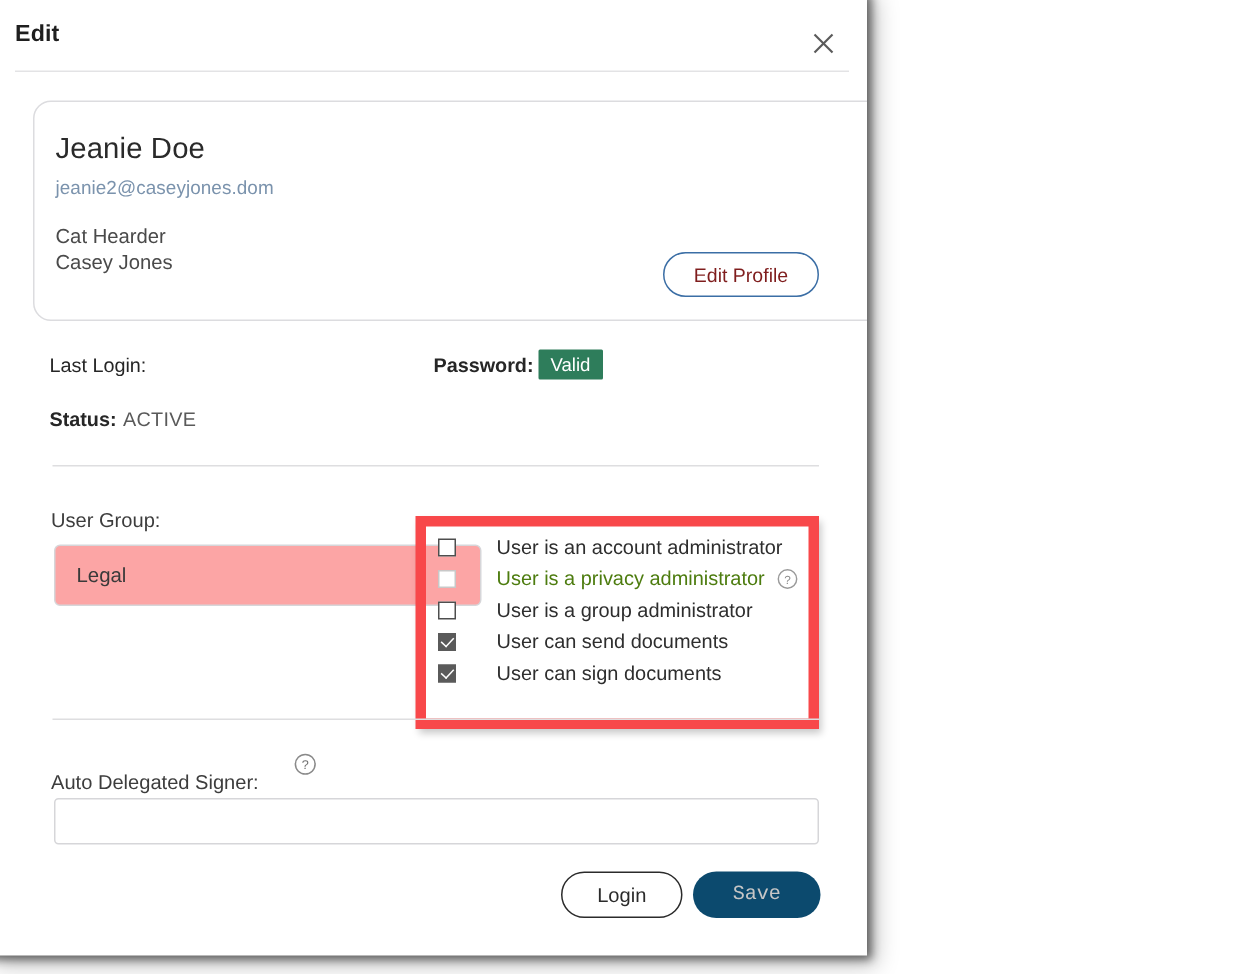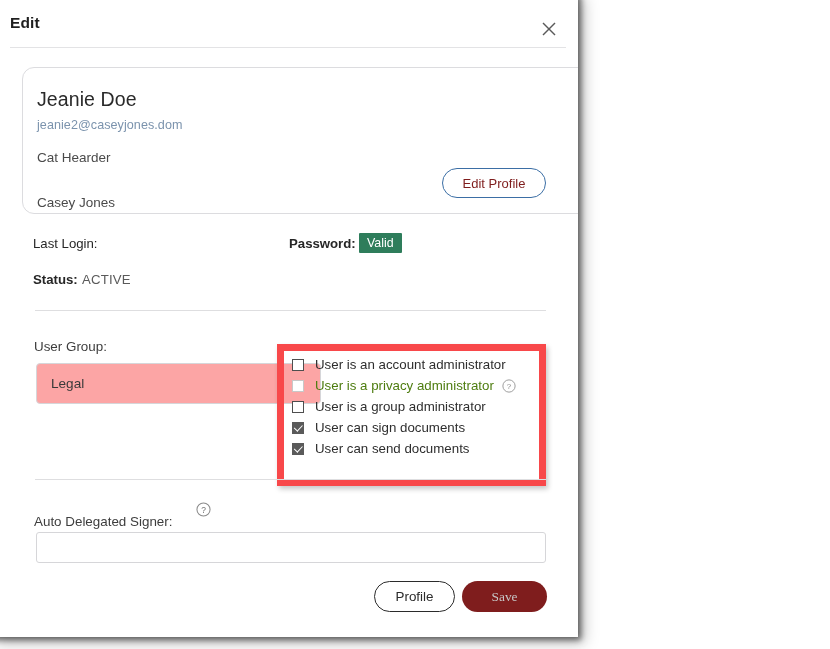--- a/index.html
+++ b/index.html
@@ -112,21 +112,21 @@
   .prof-role {
     position: absolute;
     left: 14px;
     top: 82px;
     font-size: 13.5px;
     color: #4a4a4a;
   }
   .prof-company {
     position: absolute;
     left: 14px;
-    top: 127px;
+    top: 99px;
     font-size: 13.5px;
     color: #4a4a4a;
   }
   .edit-profile-btn {
     position: absolute;
     left: 419px;
     top: 100px;
     width: 104px;
     height: 30px;
     border: 1.6px solid #3b6ea5;
@@ -302,20 +302,21 @@
     transform: rotate(43deg);
   }
   .cb-row.disabled .cb-box {
     border-color: #c8c8c8;
     background: #ffffff;
   }
   .cb-label {
     font-size: 13.3px;
     color: #2e2e2e;
     white-space: nowrap;
+    margin-left: 16px;
   }
   .cb-row.disabled .cb-label {
     color: #4d7c0f;
   }
   .help-icon {
     margin-left: 8px;
     width: 14px;
     height: 14px;
     flex: 0 0 auto;
     cursor: pointer;
@@ -374,23 +375,23 @@
     text-align: center;
   }
   .save-btn {
     position: absolute;
     left: 462px;
     top: 581px;
     width: 85px;
     height: 31px;
     border: none;
     border-radius: 16px;
-    background: #7f1d1d;
+    background: #0c4a6e;
     color: #c6c6c6;
-    font-family: Liberation Serif, serif;
+    font-family: Liberation Mono, monospace;
     font-size: 13.4px;
     cursor: default;
     padding: 0;
     text-align: center;
   }
 </style>
 </head>
 <body>
 
 <div id="screen">
@@ -444,40 +445,40 @@
                 <circle cx="8" cy="8" r="7" fill="none" stroke="#9a9a9a" stroke-width="1.1"></circle>
                 <text x="8" y="11.5" text-anchor="middle" font-family="Liberation Sans, sans-serif" font-size="9" fill="#8a8a8a">?</text>
               </svg></span>
           </div>
           <div class="cb-row">
             <span class="cb-box"></span>
             <span class="cb-label">User is a group administrator</span>
           </div>
           <div class="cb-row checked">
             <span class="cb-box"></span>
-            <span class="cb-label">User can sign documents</span>
+            <span class="cb-label">User can send documents</span>
           </div>
           <div class="cb-row checked">
             <span class="cb-box"></span>
-            <span class="cb-label">User can send documents</span>
+            <span class="cb-label">User can sign documents</span>
           </div>
         </div>
 
       <div class="redbox"></div>
 
       <div class="rule-2"></div>
 
       <div class="ads-label">Auto Delegated Signer:</div>
       <div class="ads-help">
         <svg width="15" height="15" viewBox="0 0 16 16" aria-hidden="true">
           <circle cx="8" cy="8" r="7" fill="none" stroke="#8a8a8a" stroke-width="1.1"></circle>
           <text x="8" y="11.6" text-anchor="middle" font-family="Liberation Sans, sans-serif" font-size="9" fill="#6f6f6f">?</text>
         </svg>
       </div>
       <input class="ads-input" type="text" placeholder="" style="">
 
-      <button class="cancel-btn">Profile</button>
+      <button class="cancel-btn">Login</button>
       <button class="save-btn" disabled="">Save</button>
 
     </div>
   </div>
 
 </div>
 
 </body></html>

